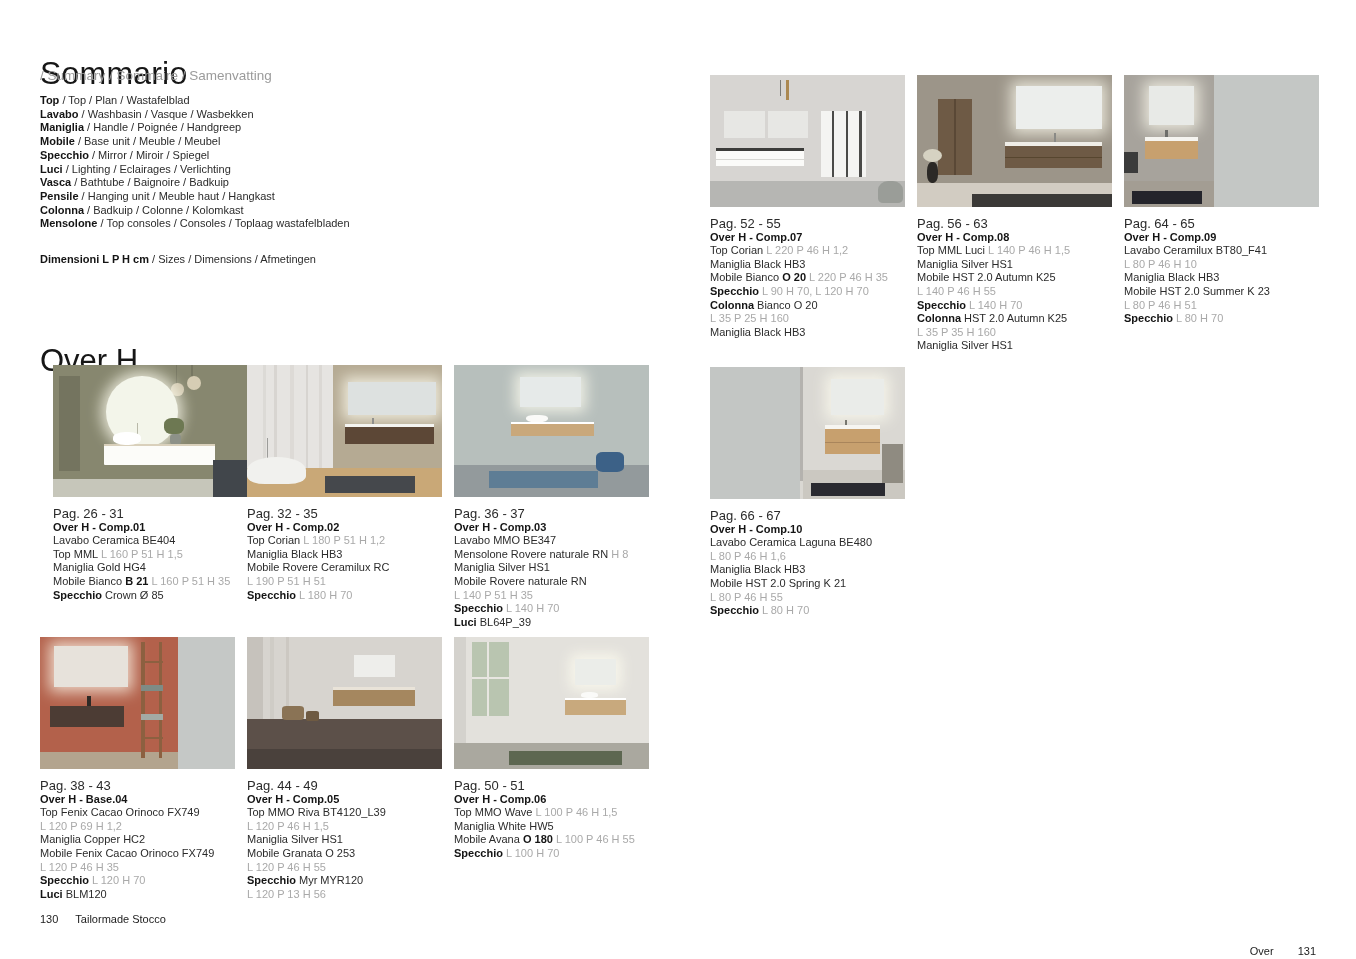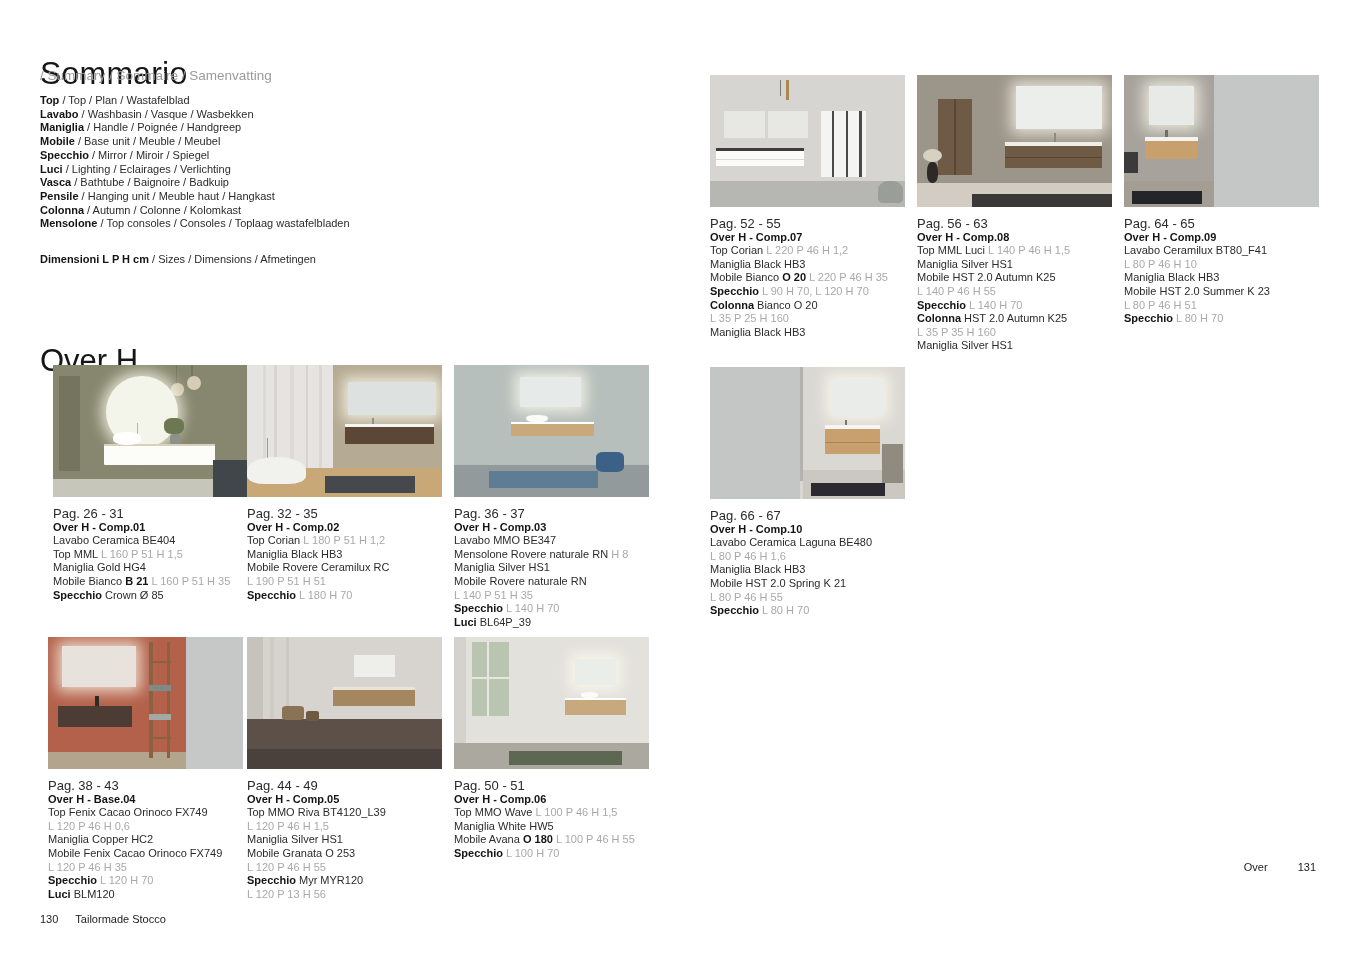--- a/index.html
+++ b/index.html
@@ -20,45 +20,45 @@
   .shape{position:absolute;}
   .card-text{margin-top:10px;}
   .card-pag{font-size:13px;line-height:13.6px;color:#2b2b2b;}
   .card-title{font-size:11px;line-height:13.6px;font-weight:bold;color:#141414;}
   .spec-line{font-size:11px;line-height:13.6px;}
   .sg-n{color:#2b2b2b;text-align:right;}
   .sg-b{color:#141414;font-weight:bold;}
   .sg-d{color:#a9a9a9;}
 
   .pos-c0{left:53px;top:365px;}  .pos-c1{left:247px;top:365px;} .pos-c2{left:454px;top:365px;}
-  .pos-c3{left:48px;top:637px;}  .pos-c4{left:247px;top:637px;} .pos-c5{left:454px;top:637px;}
+  .pos-c3{left:40px;top:637px;}  .pos-c4{left:247px;top:637px;} .pos-c5{left:454px;top:637px;}
   .pos-c6{left:710px;top:75px;}  .pos-c7{left:917px;top:75px;}  .pos-c8{left:1124px;top:75px;}
   .pos-c9{left:710px;top:367px;}
 
   .footer-left{position:absolute;left:40px;top:913px;font-size:11px;color:#1c1c1c;display:flex;gap:17px;}
-  .footer-right{position:absolute;right:40px;top:861px;font-size:11px;color:#1c1c1c;display:flex;gap:30px;}
+  .footer-right{position:absolute;right:40px;top:945px;font-size:11px;color:#1c1c1c;display:flex;gap:24px;}
 </style>
 </head>
 <body>
 
 <div class="page">
 
   <h1 class="title">Sommario</h1>
   <div class="subtitle">/ Summary / Sommaire / Samenvatting</div>
 
   <div class="glossary">
       <div class="gl-line"><b>Top</b><span> / Top / Plan / Wastafelblad</span></div>
       <div class="gl-line"><b>Lavabo</b><span> / Washbasin / Vasque / Wasbekken</span></div>
       <div class="gl-line"><b>Maniglia</b><span> / Handle / Poignée / Handgreep</span></div>
       <div class="gl-line"><b>Mobile</b><span> / Base unit / Meuble / Meubel</span></div>
       <div class="gl-line"><b>Specchio</b><span> / Mirror / Miroir / Spiegel</span></div>
       <div class="gl-line"><b>Luci</b><span> / Lighting / Eclairages / Verlichting</span></div>
       <div class="gl-line"><b>Vasca</b><span> / Bathtube / Baignoire / Badkuip</span></div>
       <div class="gl-line"><b>Pensile</b><span> / Hanging unit / Meuble haut / Hangkast</span></div>
-      <div class="gl-line"><b>Colonna</b><span>  / Autumn / Colonne / Kolomkast</span></div>
+      <div class="gl-line"><b>Colonna</b><span>  / Badkuip / Colonne / Kolomkast</span></div>
       <div class="gl-line"><b>Mensolone</b><span>  / Top consoles / Consoles / Toplaag wastafelbladen</span></div>
     </div>
 
   <div class="dims-line">
     <b>Dimensioni L P H cm</b><span> / Sizes / Dimensions / Afmetingen</span>
   </div>
 
   <h2 class="section-title">Over H</h2>
 
   <div class="card pos-c0">
@@ -159,21 +159,21 @@
         <div class="shape" style="left: 52%; top: 36%; width: 11%; height: 5%; background: rgb(126, 139, 133);"></div>
         <div class="shape" style="left: 52%; top: 58%; width: 11%; height: 5%; background: rgb(163, 170, 164);"></div>
         <div class="shape" style="left: 52%; top: 76%; width: 11%; height: 1.5%; background: rgb(140, 96, 64);"></div>
         <div class="shape" style="left: 71%; top: 0%; width: 29%; height: 100%; background: rgb(197, 200, 198);"></div>
       </div>
     <div class="card-text">
       <div class="card-pag">Pag. 38 - 43</div>
       <div class="card-title">Over H - Base.04</div>
       <div class="card-specs">
           <div class="spec-line"><span class="sg-n">Top Fenix Cacao Orinoco FX749</span></div>
-          <div class="spec-line"><span class="sg-d">L 120 P 46 H 0,6</span></div>
+          <div class="spec-line"><span class="sg-d">L 120 P 69 H 1,2</span></div>
           <div class="spec-line"><span class="sg-n">Maniglia Copper HC2</span></div>
           <div class="spec-line"><span class="sg-n">Mobile Fenix Cacao Orinoco FX749</span></div>
           <div class="spec-line"><span class="sg-d">L 120 P 46 H 35</span></div>
           <div class="spec-line"><span class="sg-b">Specchio</span><span class="sg-d"> L 120 H 70</span></div>
           <div class="spec-line"><span class="sg-b">Luci</span><span class="sg-n"> BLM120</span></div>
         </div>
     </div>
   </div>
 
   <div class="card pos-c4">

